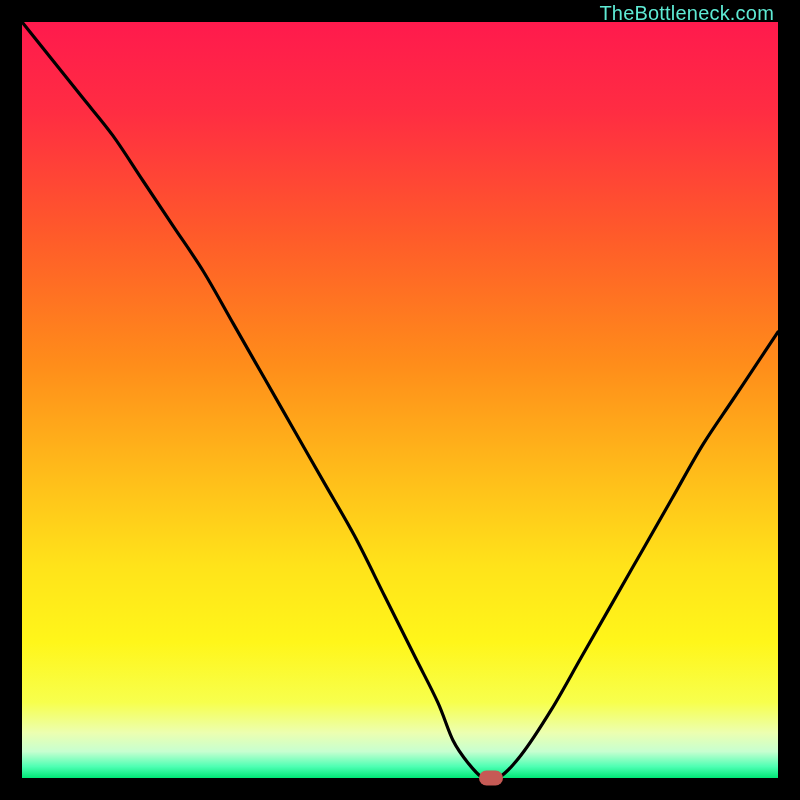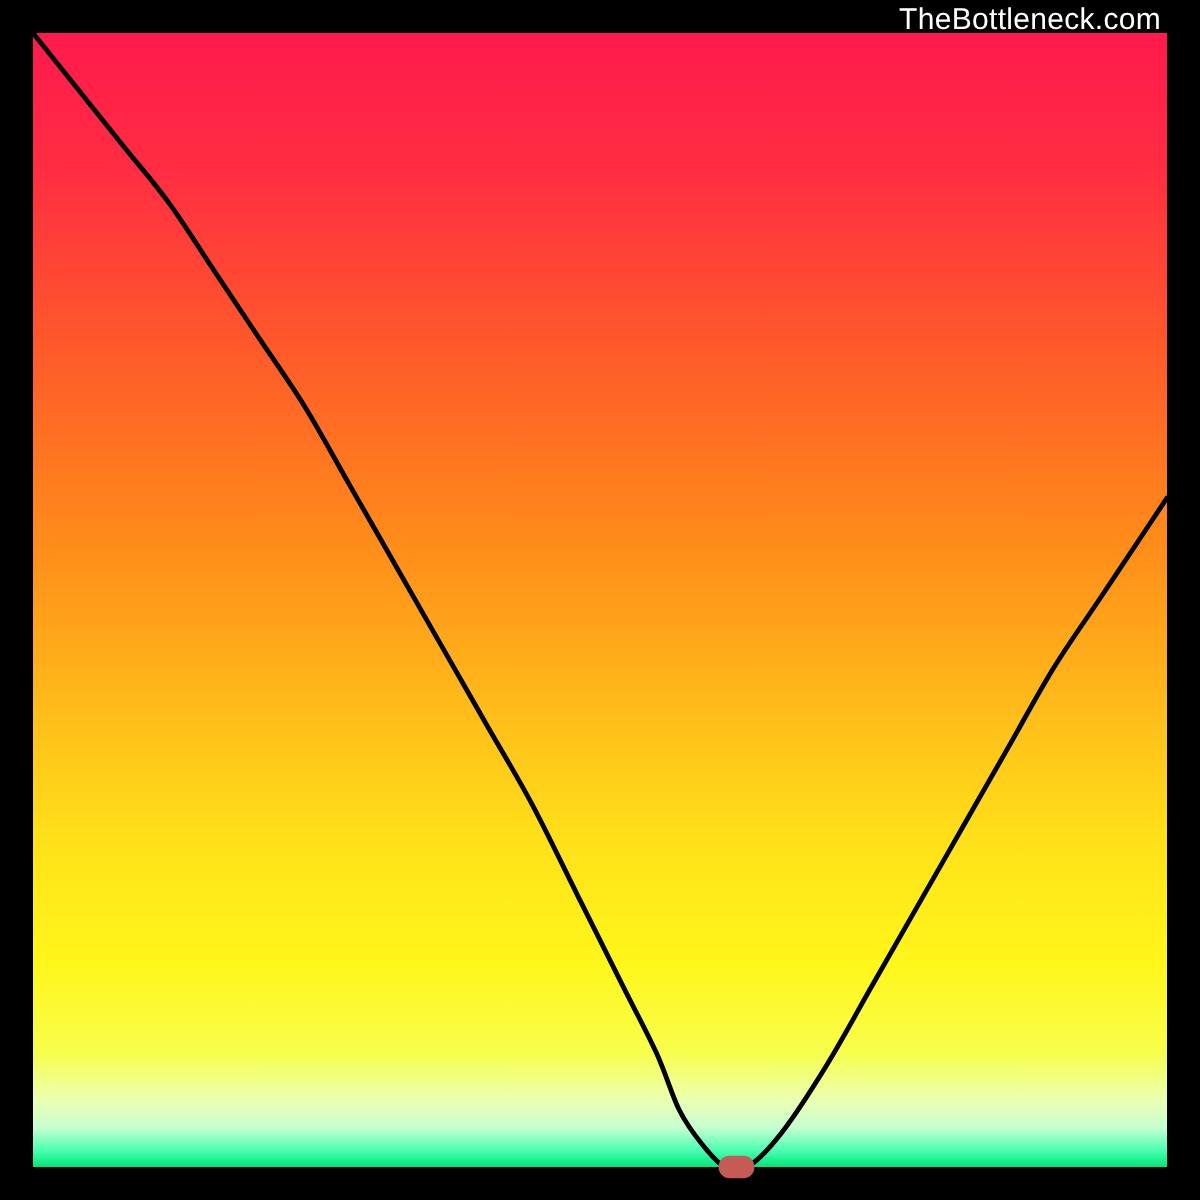--- a/index.html
+++ b/index.html
@@ -25,21 +25,21 @@
     top: 0;
     width: 756px;
     height: 756px;
   }
   .attribution {
     position: absolute;
     top: 2px;
     right: 26px;
     font-size: 20px;
     font-weight: 500;
-    color: #ffffff;
+    color: #5eead4;
     letter-spacing: 0.2px;
   }
   .marker {
     position: absolute;
     width: 24px;
     height: 15px;
     border-radius: 8px;
     background: #c65a55;
     transform: translate(-50%, -50%);
   }

